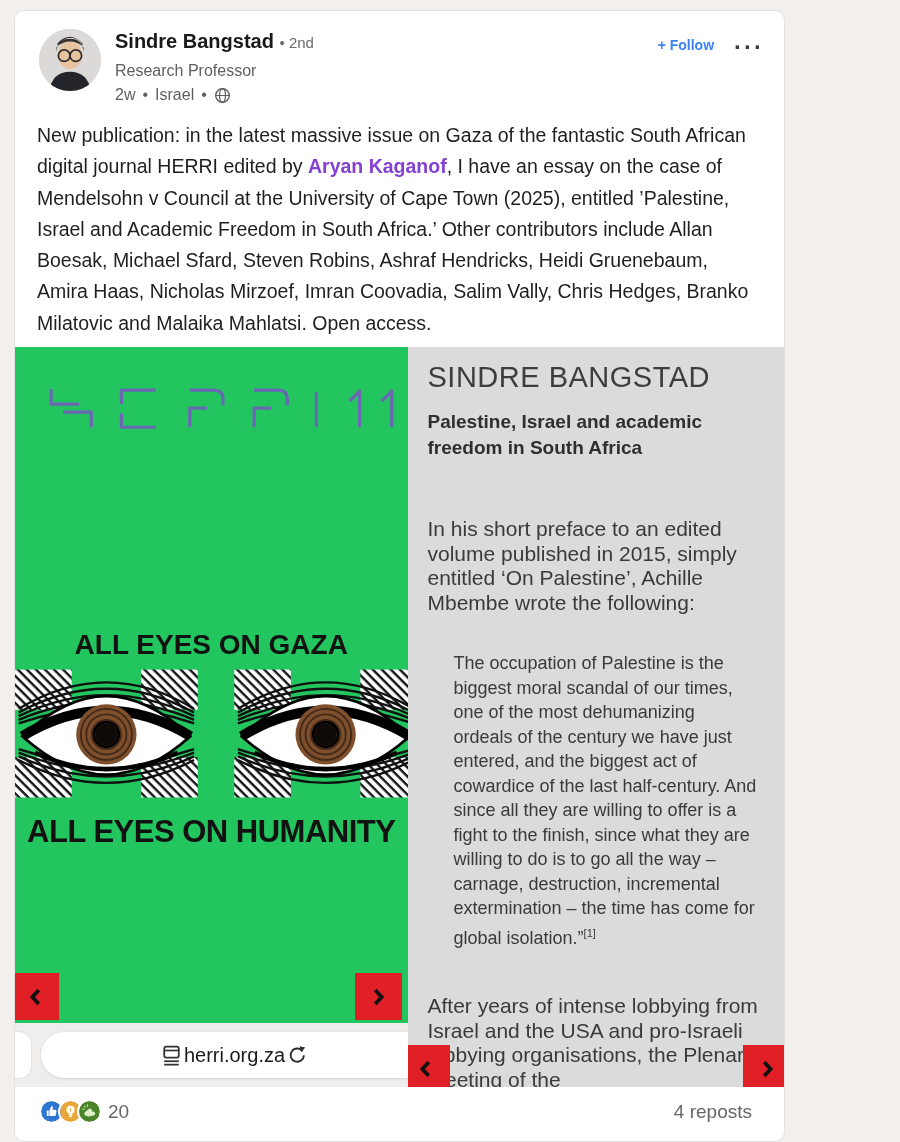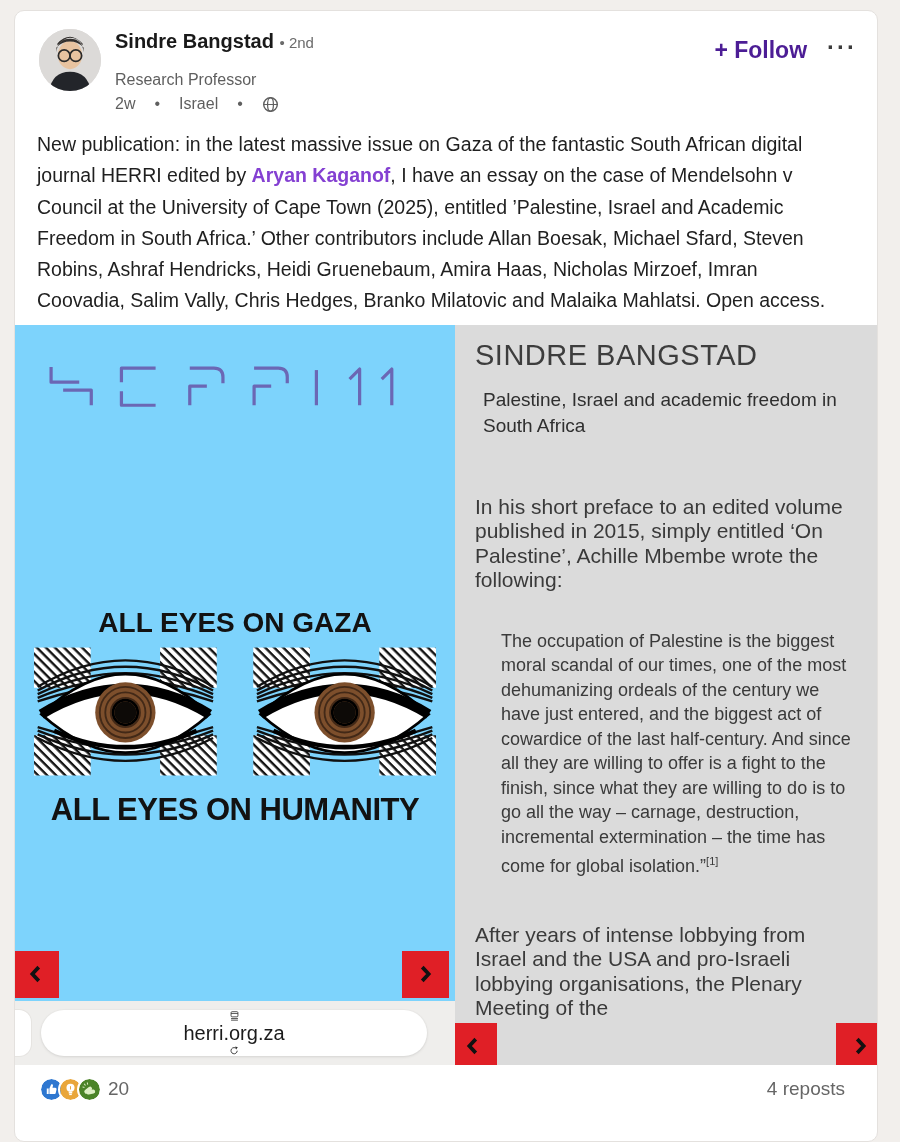--- a/index.html
+++ b/index.html
@@ -4,63 +4,63 @@
 <style>
   * { box-sizing: border-box; }
   html,body { margin:0; padding:0; }
   body {
     width:900px; height:1142px; overflow:hidden;
     background:#f2efec;
     font-family:"Liberation Sans", sans-serif;
   }
   .card {
     position:relative; margin:10px 22px 0 14px;
-    width:864px; height:1132px;
+    width:771px; height:1132px;
     background:#fff; border:1px solid #e4e1de; border-radius:10px;
     overflow:hidden;
   }
   
   .post-header { display:flex; padding:18px 20px 4px 24px; }
   .avatar { width:62px; height:62px; border-radius:50%; overflow:hidden; flex:none; cursor:pointer; background:#dcdad8; }
   .header-text { margin-left:14px; flex:1; min-width:0; }
   .name-line { font-size:20px; color:#191919; line-height:24px; }
   .name { font-weight:bold; cursor:pointer; }
   .degree { color:#6b6b6b; font-size:15px; font-weight:normal; }
-  .headline { color:#5f5f5f; font-size:16px; line-height:22px; margin-top:14px; }
-  .meta-line { color:#5f5f5f; font-size:16px; line-height:22px; margin-top:2px; display:flex; align-items:center; gap:19px; }
-  .follow-btn { color:#4c1d95; font-weight:bold; font-size:23px; margin:8px 20px 0 0; white-space:nowrap; cursor:pointer; }
+  .headline { color:#5f5f5f; font-size:16px; line-height:22px; margin-top:5px; }
+  .meta-line { color:#5f5f5f; font-size:16px; line-height:22px; margin-top:2px; display:flex; align-items:center; gap:7px; }
+  .follow-btn { color:#3b82f6; font-weight:bold; font-size:14px; margin:8px 20px 0 0; white-space:nowrap; cursor:pointer; }
   .overflow-btn { color:#3c3c3c; font-size:24px; font-weight:bold; letter-spacing:2px; margin-top:4px; cursor:pointer; }
   
   .post-text { padding:10px 27px 0 22px; font-size:19.5px; line-height:31.3px; color:#1f1f1f; }
   .mention { color:#8440d2; font-weight:bold; cursor:pointer; }
   
   .carousel { position:relative; margin-top:8px; height:740px; display:flex; }
-  .page-left  { position:relative; width:441px; background:#7dd3fc; overflow:hidden; }
+  .page-left  { position:relative; width:441px; background:#22c55e; overflow:hidden; }
   .page-right { position:relative; width:423px; background:#dbdbdb; overflow:hidden; }
   .herri-logo { margin:30px 0 0 28px; width:384px; display:block; }
   .poster { position:absolute; top:282px; left:0; width:100%; text-align:center; }
   .poster-top { font-size:28px; font-weight:bold; color:#121212; letter-spacing:0; }
   .eyes-svg { width:402px; margin:4px auto 0; display:block; }
   .poster-bottom { font-size:31px; font-weight:bold; color:#121212; margin-top:12px; letter-spacing:-0.5px; }
   .nav-btn { position:absolute; width:47px; height:47px; background:#e01f26; display:flex; align-items:center; justify-content:center; cursor:pointer; z-index:5; }
   .page-left .nav-prev { left:-3px; top:626px; }
   .page-left .nav-next { right:6px;  top:626px; }
   .page-right .nav-prev { left:-5px; top:698px; }
   .page-right .nav-next { right:-6px; top:698px; }
   
   .safari-bar { position:absolute; left:0; right:0; bottom:0; height:64px; background:#efeeec; z-index:4; }
   .pill-partial { position:absolute; left:-12px; top:9px; width:28px; height:46px; background:#fff; border-radius:12px; box-shadow:0 0 0 1px #e6e4e1; }
   .url-pill { position:absolute; left:26px; top:9px; width:386px; height:46px; background:#fff; border-radius:24px;
     box-shadow:0 1px 3px rgba(0,0,0,.10), 0 0 0 1px #ecebe9;
-    display:flex; align-items:center; justify-content:flex-end; padding:0 17px; cursor:pointer;flex-direction:column; }
+    display:flex; align-items:center; justify-content:center; padding:0 17px; cursor:pointer; }
   .url-text { font-size:20px; color:#1b1b1b; }
   
   .doc { padding:12px 26px 0 20px; color:#3a3a3a; }
   .doc-author { font-size:29px; font-weight:normal; color:#3d3d3d; letter-spacing:0.5px; margin:0 0 14px; line-height:36px; }
-  .doc-title { font-size:19px; font-weight:normal; color:#2f2f2f; line-height:26px; margin:0 8px 56px; }
+  .doc-title { font-size:19px; font-weight:bold; color:#2f2f2f; line-height:26px; margin:0 0 56px; }
   .doc-heading { font-size:19px; font-weight:bold; color:#2b2b2b; line-height:27px; margin:0 0 22px; }
   .doc p { font-size:21px; line-height:24.5px; margin:0 0 36px; }
   .doc blockquote { margin:0 0 44px 26px; font-size:18px; line-height:24.5px; }
   .ref { font-size:11px; vertical-align:super; }
   
   .social { display:flex; align-items:center; justify-content:space-between; padding:12px 32px 0 24px; }
   .reaction-stack { display:flex; align-items:center; cursor:pointer; }
   .reaction { width:25px; height:25px; border-radius:50%; border:2px solid #fff; }
   .reaction + .reaction { margin-left:-6px; }
   .count { color:#666; font-size:19px; margin-left:6px; }

